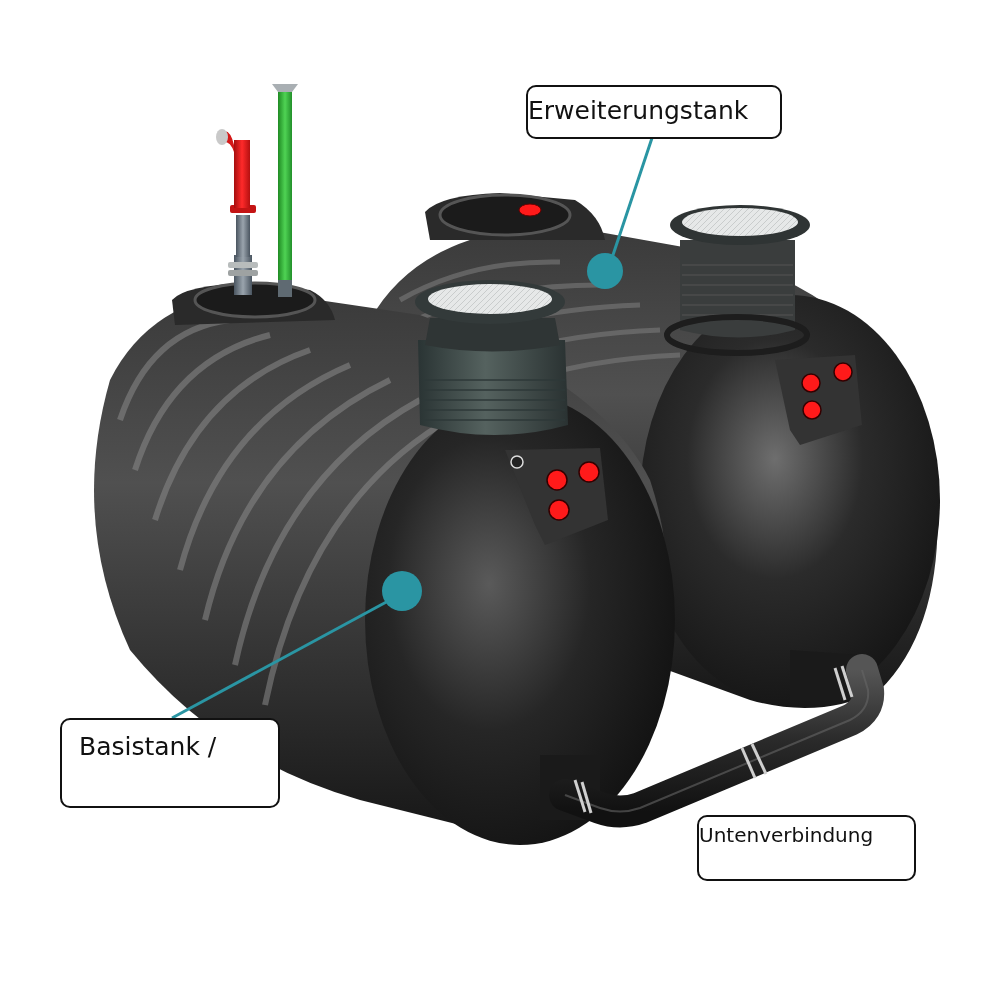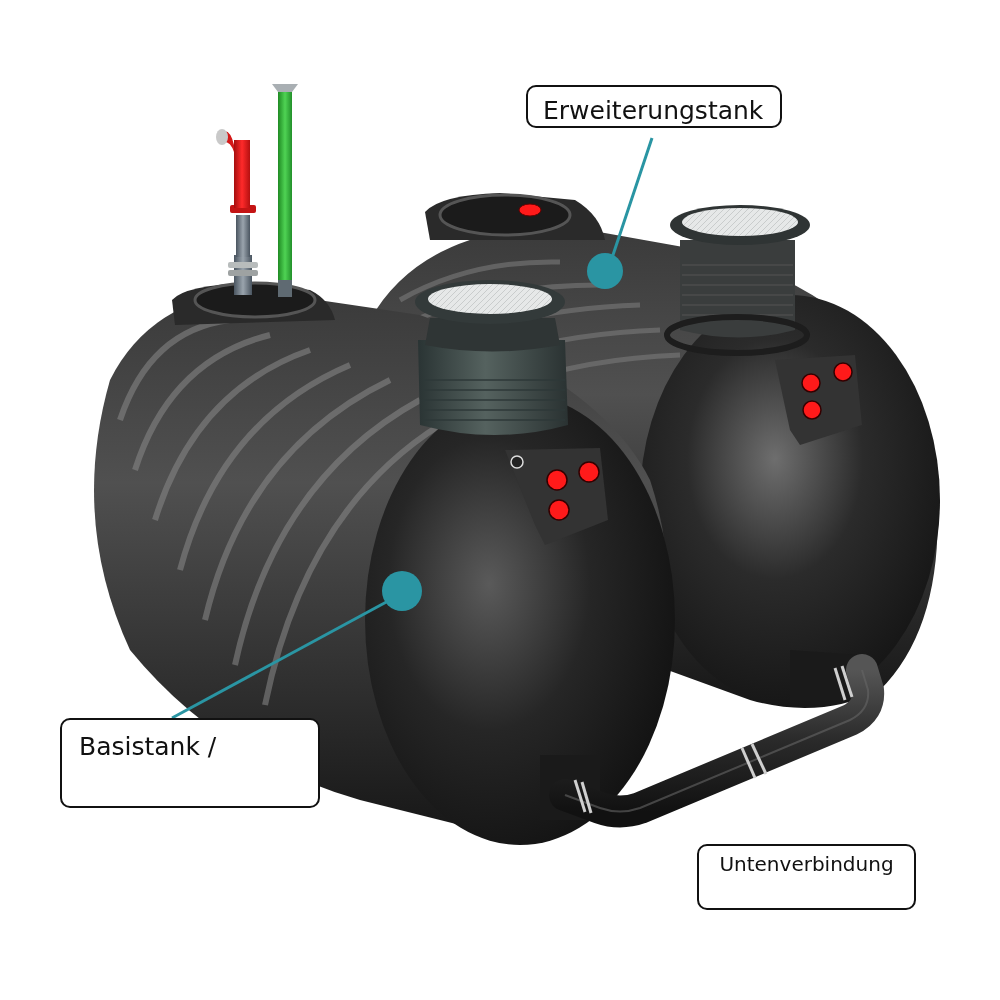--- a/index.html
+++ b/index.html
@@ -5,27 +5,27 @@
     html, body { margin: 0; padding: 0; background: #ffffff; }
     body { width: 1000px; height: 1000px; position: relative; overflow: hidden;
            font-family: "DejaVu Sans", "Liberation Sans", sans-serif; }
     #scene { position: absolute; left: 0; top: 0; width: 1000px; height: 1000px; }
     .callout {
       position: absolute; background: #ffffff; border: 2.5px solid #111111;
       border-radius: 10px; color: #111111; box-sizing: border-box;
       font-family: "DejaVu Sans", "Liberation Sans", sans-serif;
     }
     .callout .line { display: block; white-space: nowrap; }
-    #callout-extension { left: 526px; top: 85px; width: 256px; height: 43px;
-      font-size: 25px; line-height: 48px; padding-left: 15px; }
-    #callout-base { left: 60px; top: 718px; width: 260px; height: 90px;
+    #callout-extension { left: 526px; top: 85px; width: 256px; height: 54px;
+      font-size: 25px; line-height: 48px; }
+    #callout-base { left: 60px; top: 718px; width: 220px; height: 90px;
       font-size: 25px; line-height: 36px; padding: 9px 0 0 17px; }
     #callout-connection { left: 697px; top: 815px; width: 219px; height: 66px;
-      font-size: 20px; line-height: 28px; text-align: center; padding-top: 4px;
-      border-width: 2px; margin-top: 29px; }
+      font-size: 20px; line-height: 28px; text-align: left; padding-top: 4px;
+      border-width: 2px; }
   </style>
 </head>
 <body>
 
 <svg id="scene" viewBox="0 0 1000 1000" xmlns="http://www.w3.org/2000/svg">
   <defs>
     <radialGradient id="gEndBack" cx="0.45" cy="0.4" r="0.65">
       <stop offset="0" stop-color="#6e6e6e"></stop>
       <stop offset="0.45" stop-color="#2b2b2b"></stop>
       <stop offset="1" stop-color="#141414"></stop>

